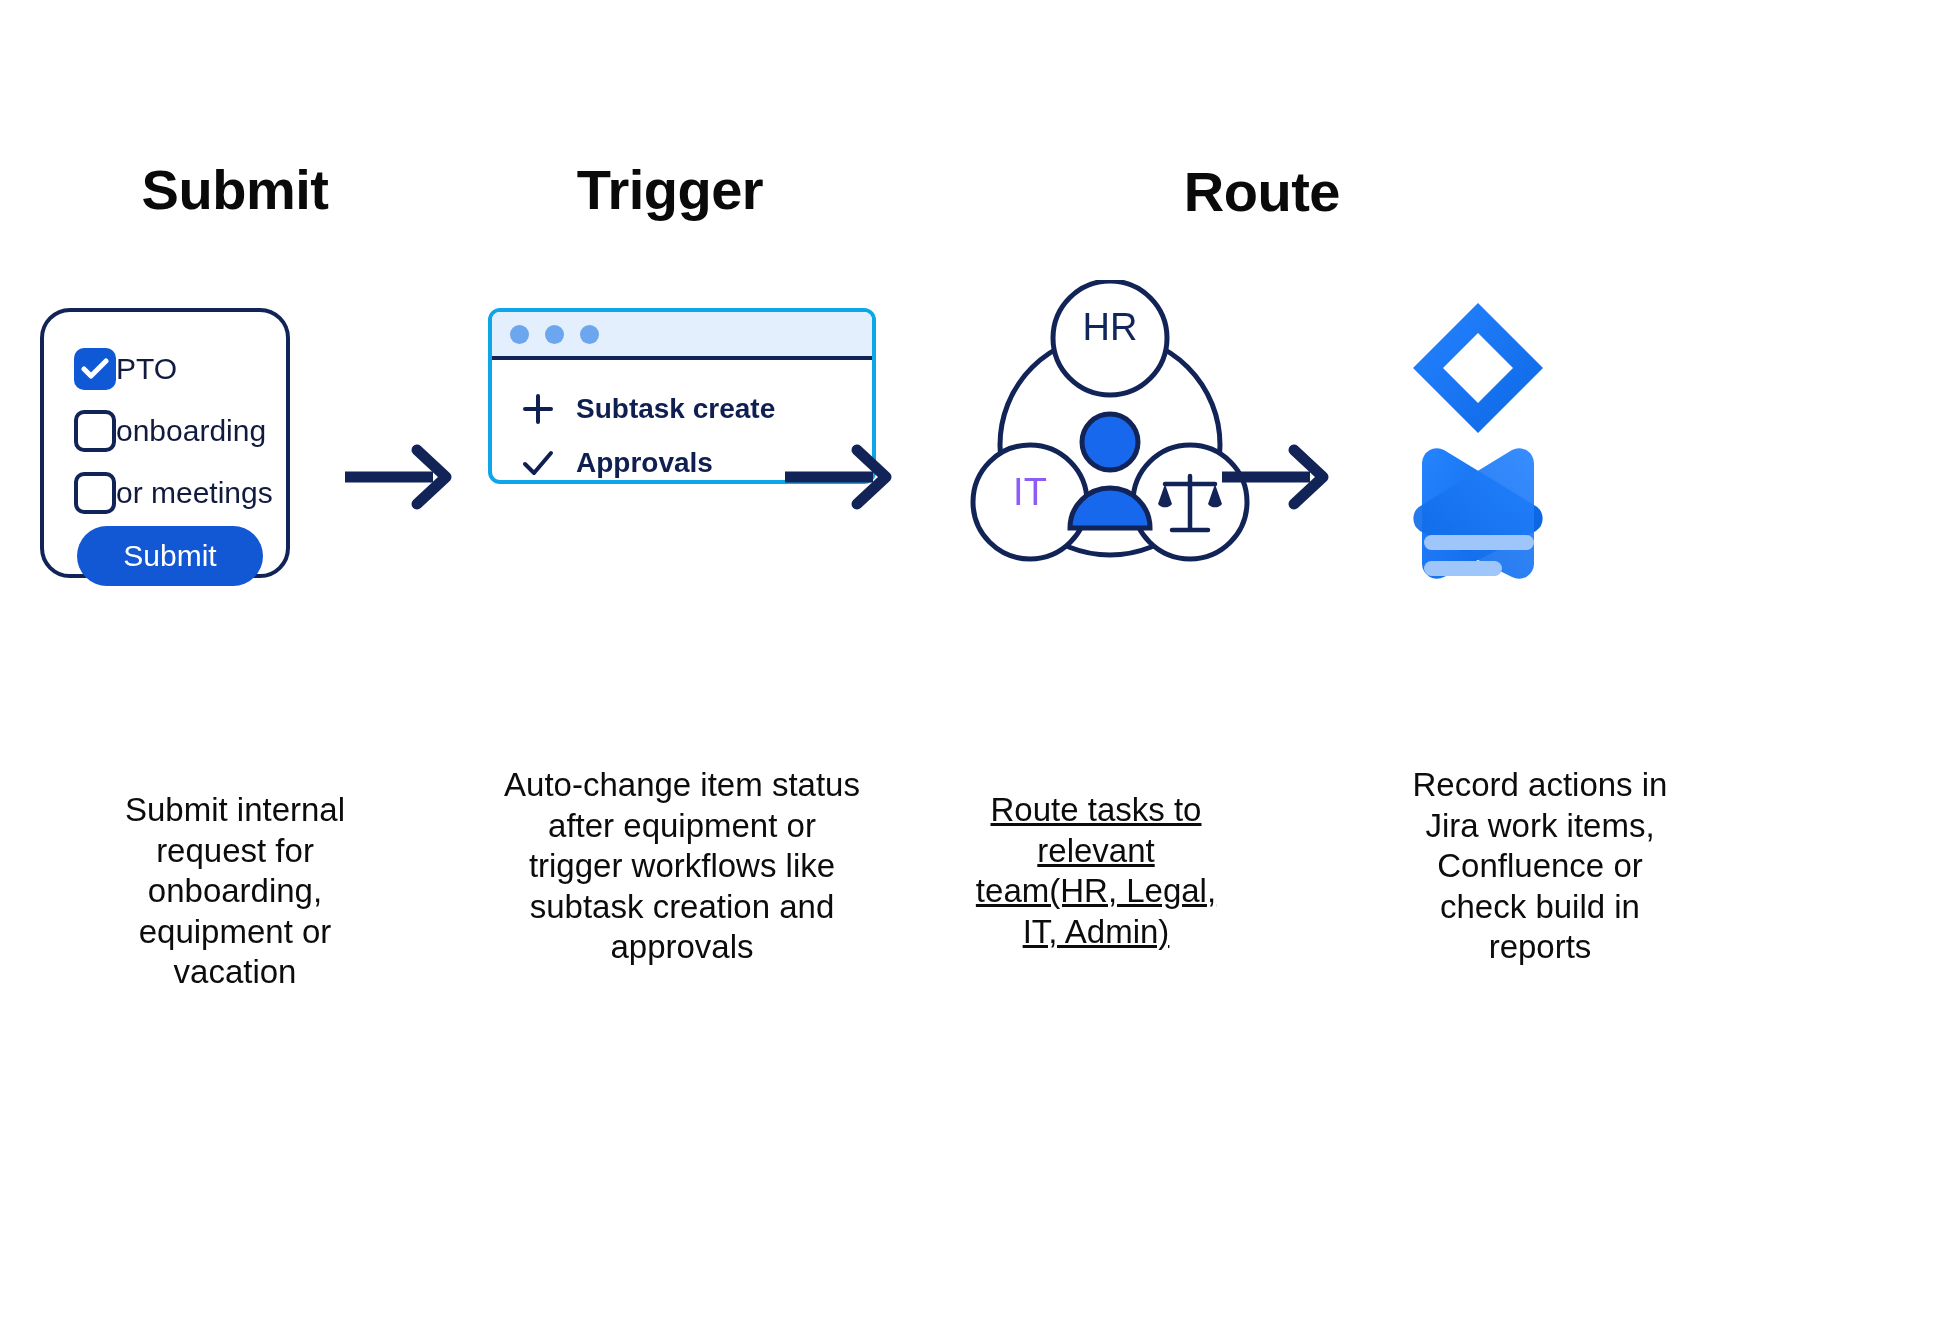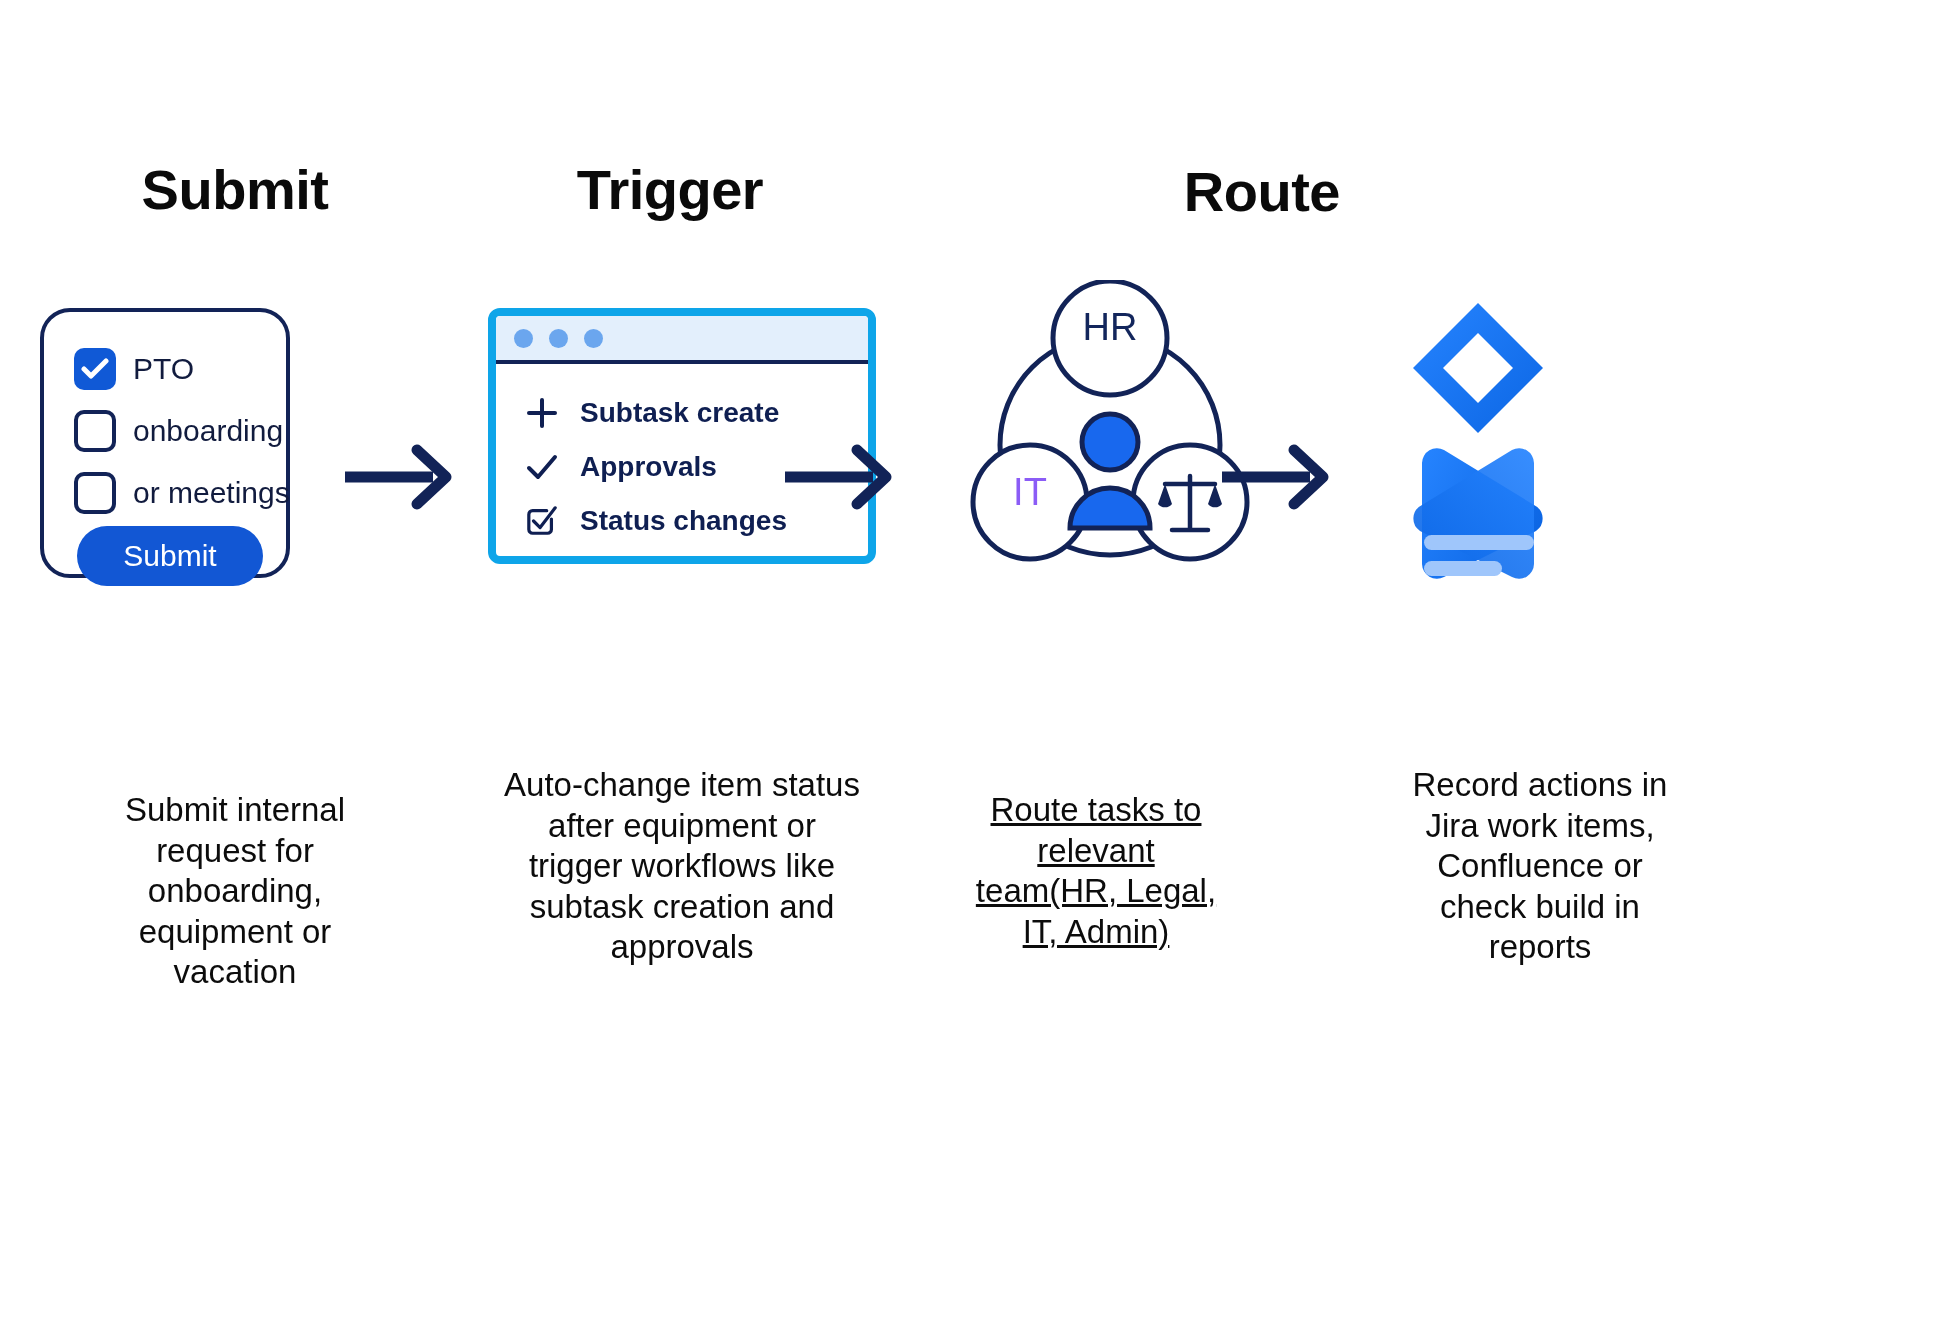--- a/index.html
+++ b/index.html
@@ -76,21 +76,20 @@
     border: 4px solid #122357;
     border-radius: 30px;
     background: #ffffff;
     box-sizing: border-box;
   }
   .check-row {
     position: absolute;
     left: 30px;
     display: flex;
     align-items: center;
-    gap: 17px;
   }
   .check-row.r1 { top: 36px; }
   .check-row.r2 { top: 98px; }
   .check-row.r3 { top: 160px; }
 
   .cbox {
     width: 42px;
     height: 42px;
     border-radius: 10px;
     box-sizing: border-box;
@@ -130,22 +129,22 @@
     font-family: inherit;
     padding: 0;
   }
 
   
   .window {
     position: absolute;
     left: 48px;
     top: 308px;
     width: 388px;
-    height: 256px;
-    border: 8px solid #0ea5e9;
+    height: 176px;
+    border: 4px solid #0ea5e9;
     border-radius: 12px;
     background: #ffffff;
     box-sizing: border-box;
     overflow: hidden;
   }
   .titlebar {
     height: 48px;
     background: #e3effc;
     border-bottom: 4px solid #122357;
     display: flex;

